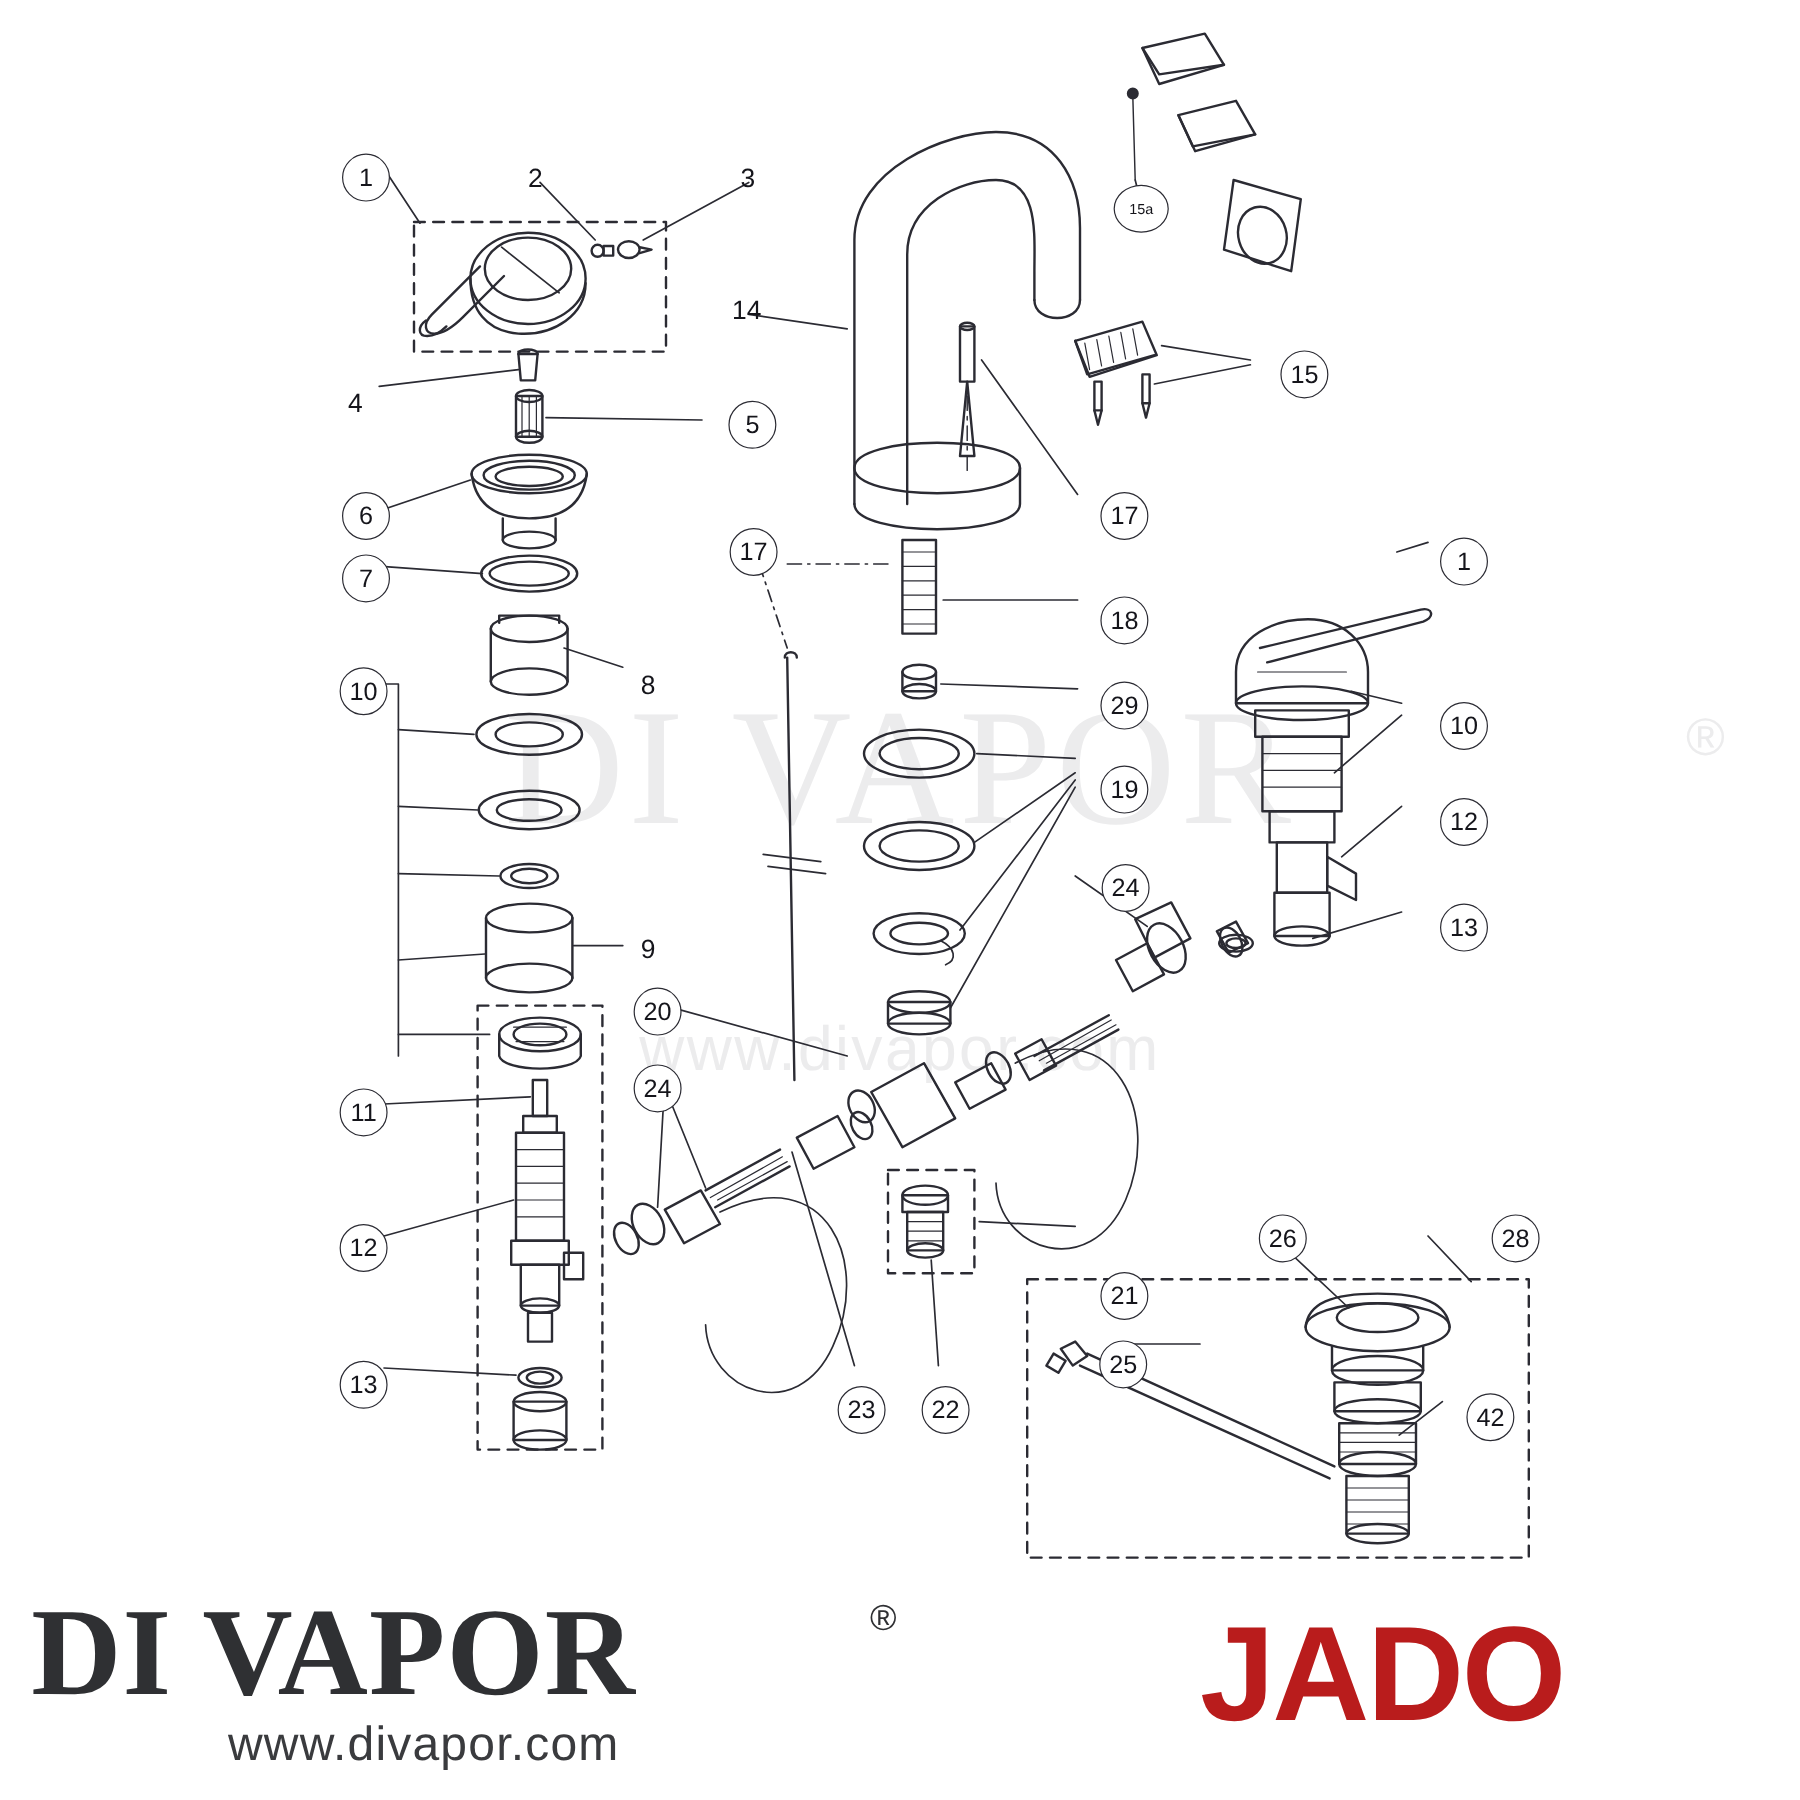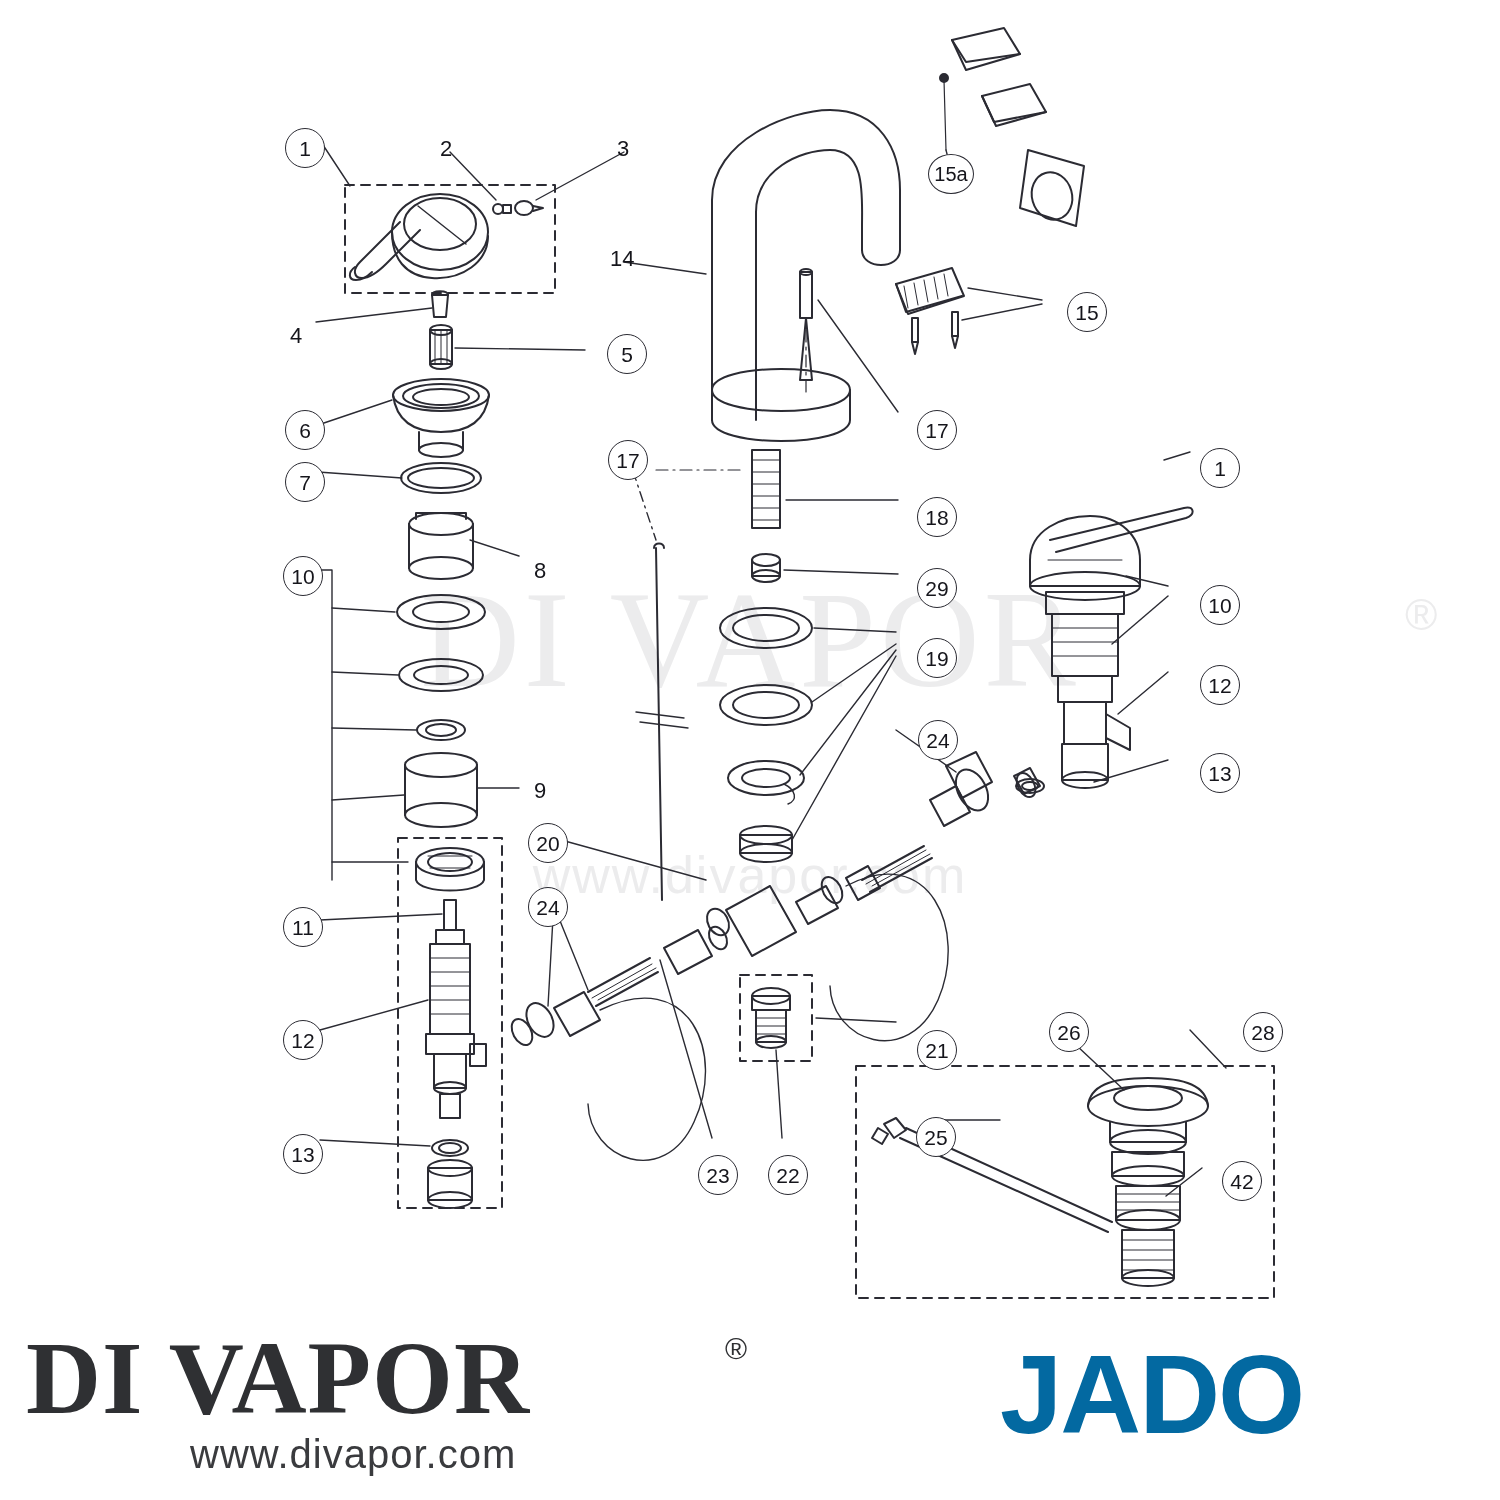--- a/index.html
+++ b/index.html
@@ -63,21 +63,21 @@
     color: #15151b;
     font-size: 21px;
     text-align: center;
     line-height: 1;
     display: flex;
     align-items: center;
     justify-content: center;
     box-sizing: border-box;
   }
   .callout.sz1 { width: 40px; height: 40px; }
-  .callout.sz2 { width: 46px; height: 40px; border-radius: 50%; font-size: 20px; }
+  .callout.sz2 { width: 46px; height: 40px; border-radius: 50%; font-size: 12px; }
   .plainlabel {
     position: absolute;
     color: #15151b;
     font-size: 22px;
     line-height: 1;
     white-space: nowrap;
   }
   #divapor-word {
     position: absolute;
     left: 26px;
@@ -114,21 +114,21 @@
     height: 140px;
     background: #ffffff;
   }
   #jado-word {
     position: absolute;
     left: 1000px;
     top: 1330px;
     font-family: "Liberation Sans", sans-serif;
     font-size: 112px;
     font-weight: 700;
-    color: #0369a1;
+    color: #b91c1c;
     letter-spacing: -2px;
     white-space: nowrap;
   }
 </style>
 </head>
 <body>
 
 <div id="page">
 
   <div class="watermark" id="wm-main">DI VAPOR</div>
@@ -405,21 +405,21 @@
       <div class="callout sz1" style="left: 283px; top: 1020px;">12</div>
       <div class="callout sz1" style="left: 283px; top: 1134px;">13</div>
       <div class="plainlabel" style="left: 610px; top: 248px;">14</div>
       <div class="callout sz1" style="left: 1067px; top: 292px;">15</div>
       <div class="callout sz2" style="left: 928px; top: 154px;">15a</div>
       <div class="callout sz1" style="left: 917px; top: 410px;">17</div>
       <div class="callout sz1" style="left: 608px; top: 440px; text-align: right;">17</div>
       <div class="callout sz1" style="left: 917px; top: 497px;">18</div>
       <div class="callout sz1" style="left: 917px; top: 638px;">19</div>
       <div class="callout sz1" style="left: 528px; top: 823px;">20</div>
-      <div class="callout sz1" style="left: 917px; top: 1030px;">21</div>
+      <div class="callout sz1" style="left: 917px; top: 1060px;">21</div>
       <div class="callout sz1" style="left: 768px; top: 1155px;">22</div>
       <div class="callout sz1" style="left: 698px; top: 1155px;">23</div>
       <div class="callout sz1" style="left: 918px; top: 720px;">24</div>
       <div class="callout sz1" style="left: 528px; top: 887px;">24</div>
       <div class="callout sz1" style="left: 916px; top: 1117px;">25</div>
       <div class="callout sz1" style="left: 1049px; top: 1012px;">26</div>
       <div class="callout sz1" style="left: 1222px; top: 1161px;">42</div>
       <div class="callout sz1" style="left: 1243px; top: 1012px;">28</div>
       <div class="callout sz1" style="left: 917px; top: 568px; text-align: center;">29</div>
       <div class="callout sz1" style="left: 1200px; top: 448px;">1</div>

